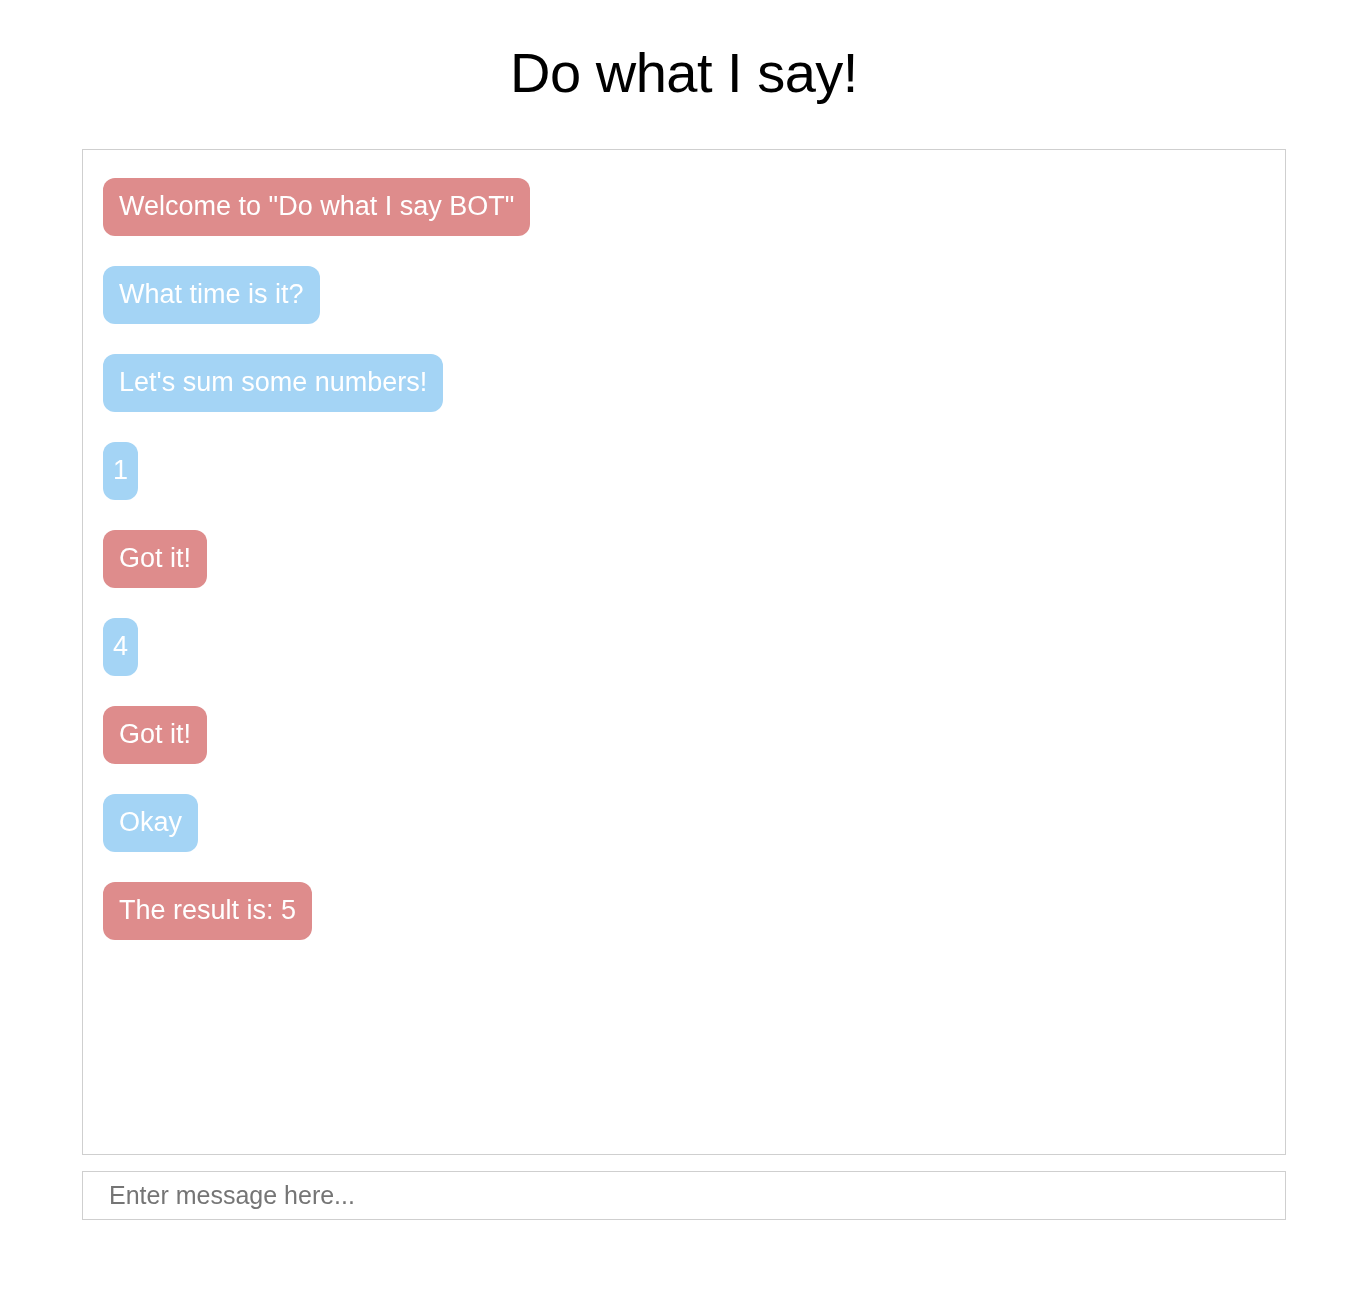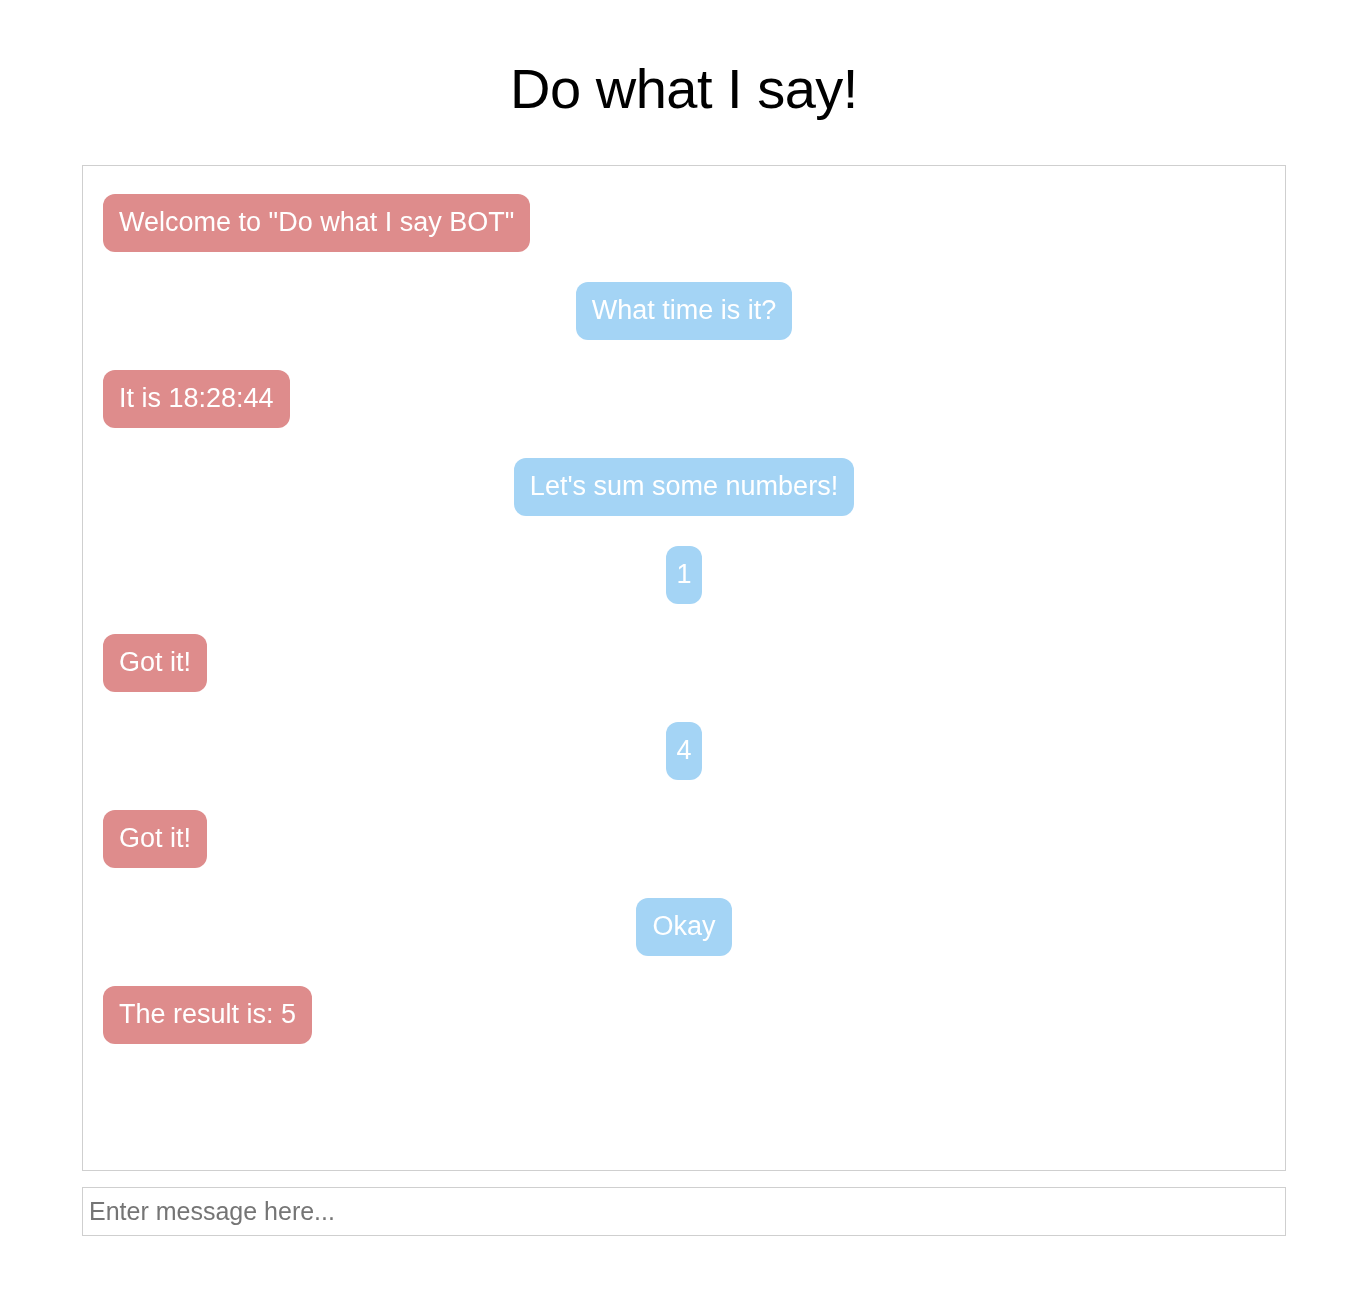--- a/index.html
+++ b/index.html
@@ -10,21 +10,21 @@
   body {
     width: 1368px;
     height: 1310px;
     font-family: "Liberation Sans", sans-serif;
     -webkit-font-smoothing: antialiased;
     overflow: hidden;
   }
 
   .page-title {
     margin: 0;
-    padding-top: 58px;
+    padding-top: 42px;
     text-align: center;
     font-size: 56px;
     font-weight: 400;
     color: #000000;
     letter-spacing: -0.5px;
     line-height: 1.1;
   }
 
   .chat-wrap {
     width: 1204px;
@@ -39,21 +39,21 @@
     padding: 28px 20px 20px 20px;
     overflow: hidden;
   }
 
   .msg-row {
     display: flex;
     height: 58px;
     margin-bottom: 30px;
   }
   .msg-row.bot { justify-content: flex-start; }
-  .msg-row.user { justify-content: center; }
+  .msg-row.user { justify-content: flex-start; }
 
   .bubble {
     display: inline-flex;
     align-items: center;
     box-sizing: border-box;
     border-radius: 12px;
     padding: 0 16px;
     font-size: 27px;
     line-height: 1;
     color: #ffffff;
@@ -68,21 +68,21 @@
 
   .input-bar {
     box-sizing: border-box;
     width: 1204px;
     margin: 16px auto 0 auto;
     height: 49px;
     border: 1px solid #cfcfcf;
     background: #ffffff;
     display: flex;
     align-items: center;
-    padding: 0 4px;
+    padding: 0 24px;
   }
   .input-bar input {
     border: 0;
     outline: 0;
     width: 100%;
     height: 100%;
     font-family: "Liberation Sans", sans-serif;
     font-size: 25px;
     color: #333333;
     background: transparent;
@@ -97,23 +97,20 @@
 
 <h1 class="page-title">Do what I say!</h1>
 
 <div class="chat-wrap">
   <div class="chat-box" id="chat-box">
       <div class="msg-row bot">
         <div class="bubble bot">Welcome to "Do what I say BOT"</div>
       </div>
       <div class="msg-row user">
         <div class="bubble user">What time is it?</div>
-      </div>
-      <div class="msg-row bot">
-        <div class="bubble bot">It is 18:28:44</div>
       </div>
       <div class="msg-row user">
         <div class="bubble user">Let's sum some numbers!</div>
       </div>
       <div class="msg-row user">
         <div class="bubble user narrow">1</div>
       </div>
       <div class="msg-row bot">
         <div class="bubble bot">Got it!</div>
       </div>

